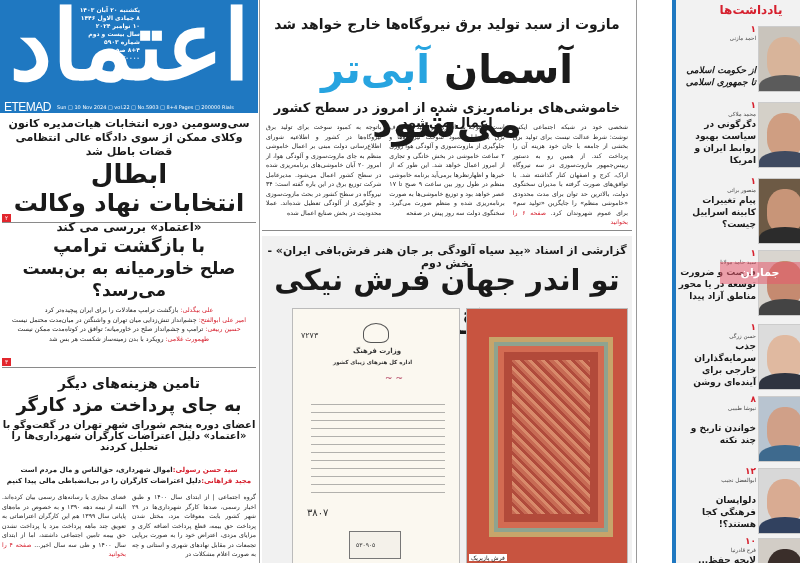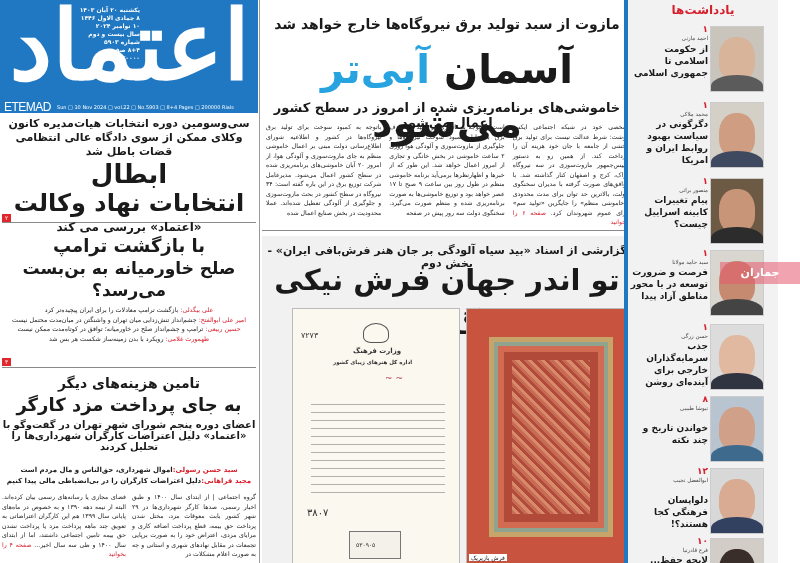--- a/index.html
+++ b/index.html
@@ -35,21 +35,21 @@
   .feat-kicker{position:absolute;top:8px;left:0;width:370px;text-align:center;font-size:11px;font-weight:bold;}
   .feat-head{position:absolute;top:22px;left:0;width:370px;text-align:center;font-size:29px;line-height:44px;font-weight:bold;letter-spacing:-0.5px;}
   .doc-img{position:absolute;left:30px;top:72px;width:166px;height:254px;background:#fbf8f0;border:1px solid #bbb;overflow:hidden;}
   .rug-img{position:absolute;left:204px;top:72px;width:160px;height:254px;background:#c85440;border:1px solid #bbb;overflow:hidden;}
   .rug-inner{position:absolute;left:22px;top:28px;width:114px;height:190px;background:#b24a3a;border:5px solid #c7a56a;box-shadow:inset 0 0 0 4px #8fa38f, inset 0 0 0 10px #d36b52;}
   .rug-field{position:absolute;left:18px;top:18px;right:18px;bottom:18px;background:repeating-linear-gradient(45deg,#c76b54 0 3px,#d88a6b 3px 6px,#b04b3c 6px 9px);}
   .caption{position:absolute;left:2px;bottom:2px;background:#fff;font-size:6px;padding:0 2px;color:#222;}
   .doc-line{height:1px;background:#777;margin:7px 14px 0 18px;opacity:.55;}
   .doc-text{position:absolute;font-size:5px;color:#333;}
   
-  .right{position:absolute;left:624px;top:0;width:128px;height:563px;}
+  .right{position:absolute;left:672px;top:0;width:128px;height:563px;}
   .notes{position:absolute;left:0;top:0;width:150px;height:563px;background:#f2f2f2;border-left:4px solid #1f78c1;}
   .notes-title{position:absolute;top:3px;left:0;width:150px;text-align:center;font-size:12px;font-weight:bold;color:#d6202e;}
   .note{position:absolute;left:0;width:150px;height:70px;}
   .note .photo{position:absolute;left:82px;top:2px;width:52px;height:64px;border:1px solid #ccc;overflow:hidden;}
   .note .txt{position:absolute;left:2px;top:0;width:78px;text-align:right;}
   .note .num{font-size:9px;font-weight:bold;color:#d6202e;line-height:10px;}
   .note .author{font-size:5.5px;color:#444;line-height:8px;}
   .note .title{font-size:9px;font-weight:bold;line-height:12px;}
   .face{position:absolute;left:8px;top:10px;width:36px;height:44px;border-radius:45% 45% 40% 40%;}
   .body-shape{position:absolute;left:0;bottom:-6px;width:52px;height:22px;border-radius:50% 50% 0 0;}
@@ -177,21 +177,21 @@
     <div class="notes-title">یادداشت‌ها</div>
 
     <div class="note" style="top:24px;">
       <div class="photo" style="background:#c9c4bc;">
           <div class="face" style="background:#d8b49a;"></div>
           <div class="body-shape" style="background:#5b5b5b;"></div>
         </div>
       <div class="txt">
           <div class="num">۱</div>
           <div class="author">احمد مازنی</div>
-          <div class="title" style="margin-top:1px;">از حکومت اسلامی تا جمهوری اسلامی</div>
+          <div class="title" style="margin-top:22px;font-style:italic;">از حکومت اسلامی تا جمهوری اسلامی</div>
         </div>
     </div>
     <div class="note" style="top:100px;">
       <div class="photo" style="background:#d4d0c8;">
           <div class="face" style="background:#cf9e82;"></div>
           <div class="body-shape" style="background:#3f4a60;"></div>
         </div>
       <div class="txt">
           <div class="num">۱</div>
           <div class="author">محمد ملاکی</div>

